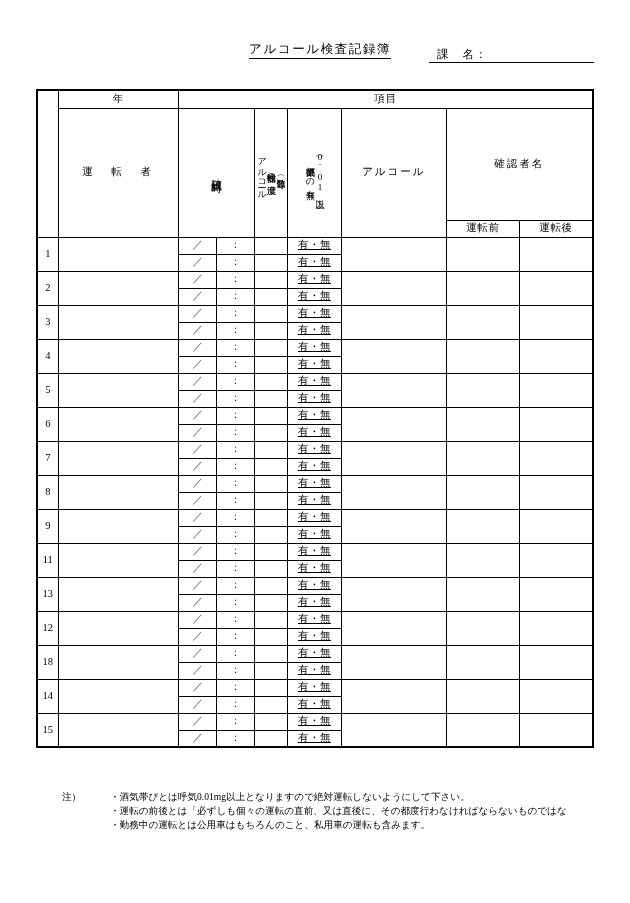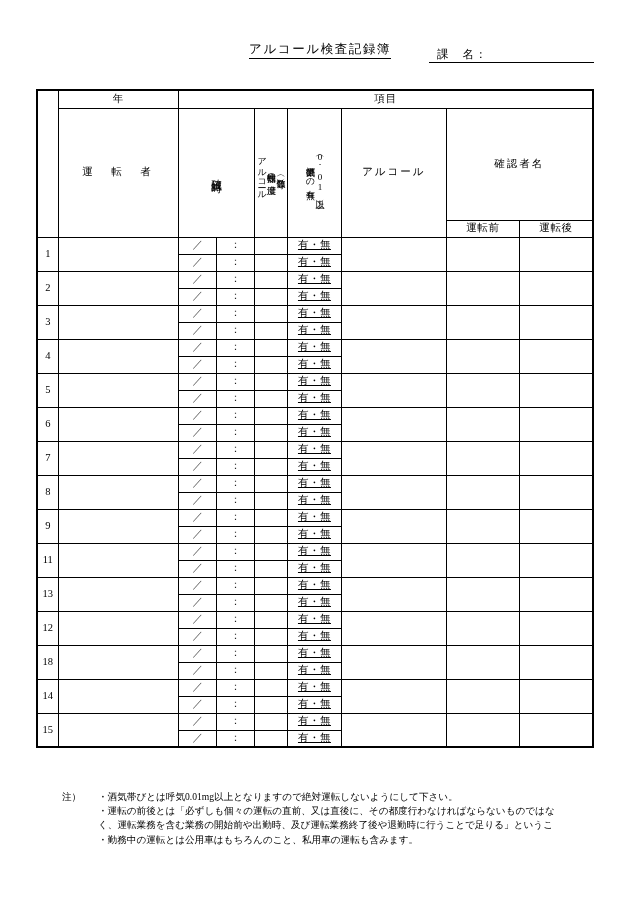--- a/index.html
+++ b/index.html
@@ -151,21 +151,21 @@
     font-size: 9.6px;
     line-height: 14.2px;
   }
   .notes-label {
     width: 62px;
     text-align: left;
     padding-left: 26px;
     flex: none;
     font-size: 9.6px;
   }
-  .notes-body { flex: 1; }
+  .notes-body { flex: 1; margin-left: 12px; }
   .note-line { white-space: nowrap; }
 </style>
 </head>
 <body>
 
 <div class="title-area">
   <div class="doc-title">アルコール検査記録簿</div>
   <div class="meta-fields">
     <div class="meta-row">
       <span class="meta-label">課　名：</span>
@@ -477,16 +477,15 @@
         </tr>
       </tbody>
   </table>
 </div>
 
 <div class="notes">
   <div class="notes-label">注）</div>
   <div class="notes-body">
     <div class="note-line">・酒気帯びとは呼気0.01mg以上となりますので絶対運転しないようにして下さい。</div>
     <div class="note-line">・運転の前後とは「必ずしも個々の運転の直前、又は直後に、その都度行わなければならないものではな</div>
-    <div class="note-line">く、運転業務を含む業務の開始前や出勤時、及び運転業務終了後や退勤時に行うことで足りる」というこ</div>
     <div class="note-line">・勤務中の運転とは公用車はもちろんのこと、私用車の運転も含みます。</div>
   </div>
 </div>
 
 </body></html>

